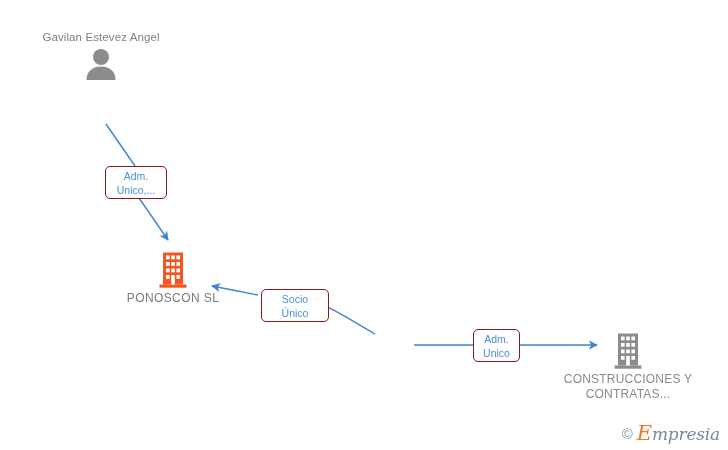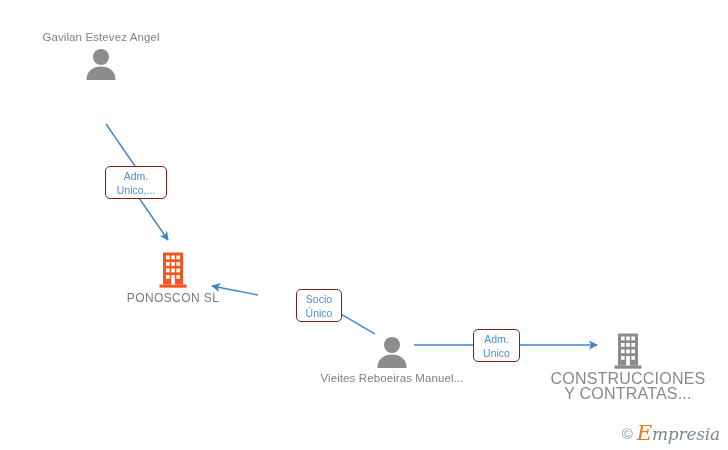--- a/index.html
+++ b/index.html
@@ -55,21 +55,21 @@
     margin-bottom: 3px;
   }
   .node-label.company-main {
     color: #7a7a7a;
     font-size: 12px;
     letter-spacing: .4px;
     font-weight: 400;
   }
   .node-label.company-right {
     color: #8a8a8a;
-    font-size: 16px;
+    font-size: 12px;
     letter-spacing: .2px;
   }
 
   
   .edge-label {
     position: absolute;
     box-sizing: border-box;
     border: 1px solid #7f1d1d;
     border-radius: 5px;
     background: #ffffff;
@@ -159,29 +159,20 @@
   <div class="node node-person" style="left:21px; top:30px;">
     <span class="node-label above">Gavilan
 Estevez
 Angel</span>
     <svg class="node-icon" width="36" height="32" viewBox="0 0 36 32">
       <circle cx="18" cy="9" r="8" fill="#8c8c8c"></circle>
       <path d="M 3.5 32 C 3.5 23 9.8 18.5 18 18.5 C 26.2 18.5 32.5 23 32.5 32 Z" fill="#8c8c8c"></path>
     </svg>
   </div>
 
-  <div class="node node-person" style="left:312px; top:336px;">
-    <svg class="node-icon" width="36" height="32" viewBox="0 0 36 32">
-      <circle cx="18" cy="9" r="8" fill="#8c8c8c"></circle>
-      <path d="M 3.5 32 C 3.5 23 9.8 18.5 18 18.5 C 26.2 18.5 32.5 23 32.5 32 Z" fill="#8c8c8c"></path>
-    </svg>
-    <span class="node-label">Vieites
-Reboeiras
-Manuel...</span>
-  </div>
 
   <div class="node node-company" style="left:548px; top:333px;">
     <svg class="node-icon" width="28" height="36" viewBox="0 0 28 36">
       <rect x="4" y="0.5" width="20" height="32" fill="#8c8c8c"></rect>
       <rect x="0.5" y="32.5" width="27" height="3.2" fill="#8c8c8c"></rect>
       <g fill="#ffffff">
         <rect x="7" y="3.5" width="3.6" height="3.8"></rect>
         <rect x="12.2" y="3.5" width="3.6" height="3.8"></rect>
         <rect x="17.4" y="3.5" width="3.6" height="3.8"></rect>
         <rect x="7" y="10" width="3.6" height="3.8"></rect>
@@ -196,21 +187,21 @@
       </g>
     </svg>
     <span class="node-label company-right">CONSTRUCCIONES
 Y
 CONTRATAS...</span>
   </div>
 
   <div class="edge-label" style="left:105px; top:166px; width:62px; height:33px;">Adm.
 Unico,...</div>
 
-  <div class="edge-label" style="left:261px; top:289px; width:46px; height:33px;margin-left:35px;">Socio
+  <div class="edge-label" style="left:261px; top:289px; width:68px; height:33px;">Socio
 Único</div>
 
   <div class="edge-label" style="left:473px; top:329px; width:47px; height:33px;">Adm.
 Unico</div>
 
   <div id="watermark">
     <span class="copy">©</span>
     <span class="brand"><span class="cap">E</span><span>mpresia</span></span>
   </div>
 

